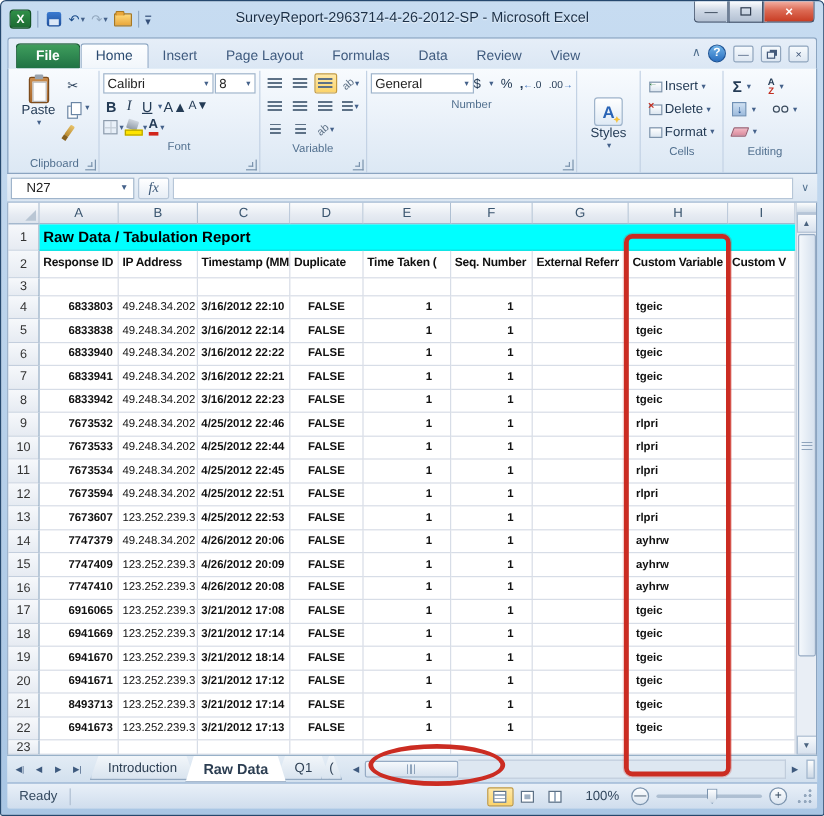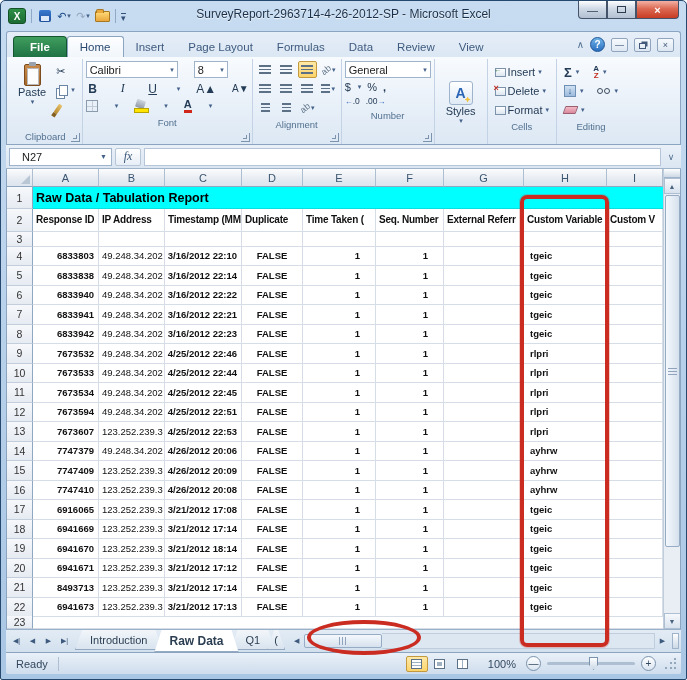--- a/index.html
+++ b/index.html
@@ -53,21 +53,21 @@
   .launcher::after{content:"";position:absolute;right:2px;bottom:2px;width:3px;height:3px;border-right:1.5px solid #7b93ad;border-bottom:1.5px solid #7b93ad;}
   .bigbtn{display:flex;flex-direction:column;align-items:center;padding:3px 6px;font-size:11px;color:#243b55;}
   .clipicon{width:17px;height:22px;background:linear-gradient(#c88a4b,#a9672a);border-radius:2px;position:relative;border:1px solid #7d4c1d;}
   .clipicon::before{content:"";position:absolute;left:2px;top:3px;width:10px;height:15px;background:#fdfdfd;border:1px solid #b9b9b9;}
   .clipicon::after{content:"";position:absolute;left:4px;top:-3px;width:7px;height:4px;background:#9aa3ad;border-radius:1px;}
   .smcol{display:flex;flex-direction:column;gap:3px;padding:2px;}
   .smbtn{height:16px;display:flex;align-items:center;gap:2px;font-size:11px;color:#243b55;padding:0 2px;} 
   .copyic{width:9px;height:11px;border:1px solid #6b86a5;background:#fff;box-shadow:-3px 3px 0 -1px #fff,-3px 3px 0 0 #6b86a5;margin-left:3px;}
   .brushic{width:4px;height:10px;background:linear-gradient(#e7c26a,#b98a2f);transform:rotate(35deg);border-radius:1px;position:relative;}
   .brushic::after{content:"";position:absolute;bottom:-4px;left:0;width:4px;height:4px;background:#86601f;}
-  .fontgrp .row{display:flex;align-items:center;gap:16px;margin-bottom:3px;}
+  .fontgrp .row{display:flex;align-items:center;gap:1px;margin-bottom:3px;}
   .combo{display:flex;align-items:center;justify-content:space-between;background:#fff;border:1px solid #9fb4cb;
          font-size:11px;color:#222;padding:0 3px;height:17px;}
   .fname{width:92px;} .fsize{width:34px;}
   .tglyph{font-size:12px;color:#243b55;min-width:14px;text-align:center;}
   .ubar{text-decoration:underline;}
   .ibt{font-style:italic;font-family:"Liberation Serif",serif;}
   .borderic{width:12px;height:12px;border:1px solid #8c9bac;position:relative;}
   .borderic::before{content:"";position:absolute;left:5px;top:0;bottom:0;width:1px;background:#c3ccd6;}
   .borderic::after{content:"";position:absolute;top:5px;left:0;right:0;height:1px;background:#c3ccd6;}
   .fillic{width:13px;height:13px;position:relative;}
@@ -121,21 +121,21 @@
        font-size:11px;color:#3a556f;display:flex;align-items:center;justify-content:center;}
   .corner{position:relative;}
   .tri{position:absolute;right:2px;bottom:2px;width:0;height:0;border-left:9px solid transparent;border-bottom:9px solid #b9c6d4;}
   .rh{background:linear-gradient(#f6f8fb,#e6ebf2);border-right:1px solid #8fa8c2;border-bottom:1px solid #c3cedd;
       font-size:10.5px;color:#333;display:flex;align-items:center;justify-content:center;}
   .grow{display:flex;}
   .r1row{height:23px;}
   .r1cell{flex:1;background:#00ffff;font-size:12.5px;font-weight:bold;color:#000;display:flex;align-items:center;padding-left:3px;border-bottom:1px solid #0adfdf;}
   .r2row{height:25px;}
   .r3row{height:16px;}
-  .r23row{height:12px;align-items:flex-end;}
+  .r23row{height:12px;}
   .cell{border-right:1px solid #d7dde7;border-bottom:1px solid #d7dde7;font-size:10px;color:#111;
         display:flex;align-items:center;padding:0 3px;white-space:nowrap;overflow:hidden;}
   .hcell{font-weight:bold;font-size:10px;letter-spacing:-0.2px;}
   .gridrow{height:19.5px;display:flex;}
   .num{justify-content:flex-end;padding-right:4px;}
   .ctr{justify-content:center;font-weight:bold;font-size:9.5px;}
   .pad14{justify-content:flex-end;padding-right:15px;}
   .cv{font-weight:bold;font-size:9.5px;padding-left:6px;}
   .idc{font-weight:bold;font-size:9.5px;}
   .tsc{font-weight:bold;font-size:9.5px;}
@@ -348,26 +348,26 @@
             </span>
           <span class="albtn">
               <span class="bars sh"></span>
             </span>
           <span class="albtn">
               <span class="orient">ab</span>
               <span class="dd8">▾</span>
             </span>
         </div>
       </div>
-      <div class="glabel">Alignment</div>
+      <div class="glabel">Variable</div>
       <span class="launcher"></span>
     </div>
 
     <div class="grp numgrp">
-      <div style="display:flex;flex-direction:column;">
+      <div style="display:flex;flex-direction:row;">
         <div class="row">
           <span class="combo gencombo">
               <span>General</span>
               <span class="dd8">▾</span>
             </span>
         </div>
         <div class="row">
           <span class="numglyph">$</span>
           <span class="dd8">▾</span>
           <span class="numglyph">%</span>

